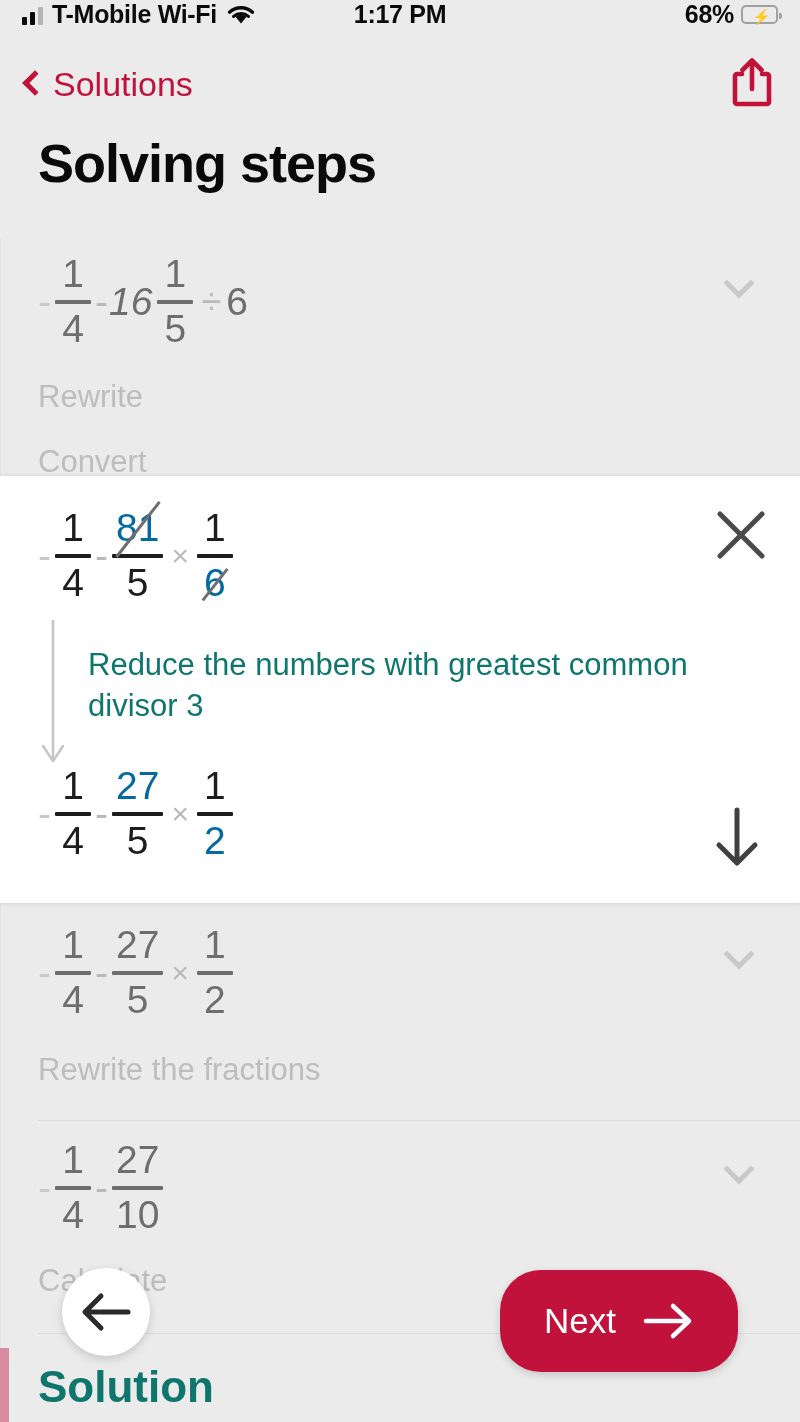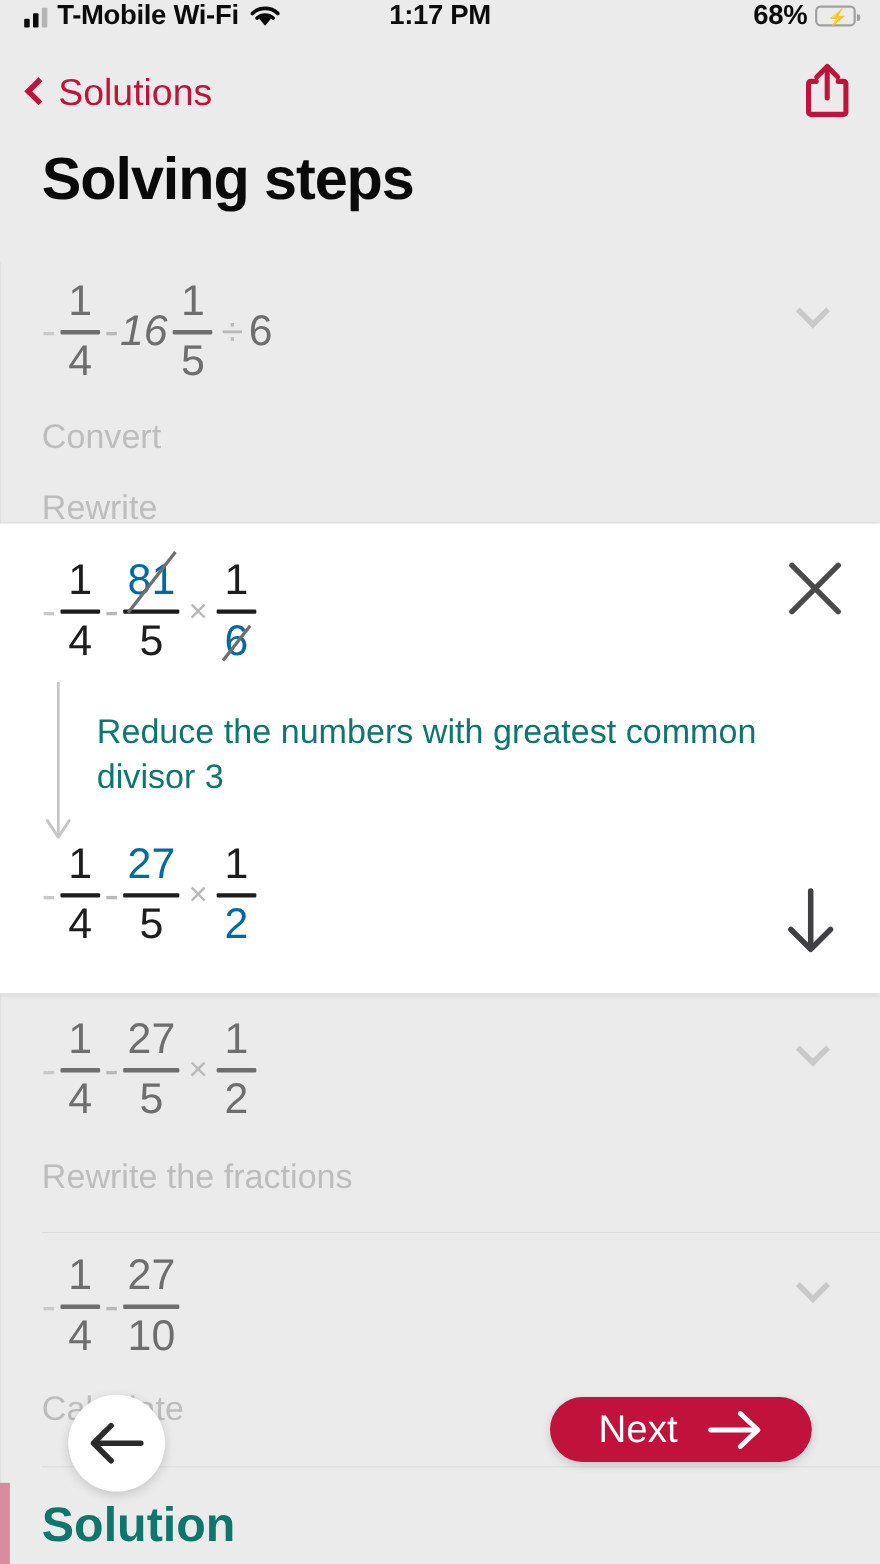--- a/index.html
+++ b/index.html
@@ -121,21 +121,21 @@
   
   #solution-row { position:absolute; top:1348px; left:0; width:800px; height:74px; }
   .sol-bar { position:absolute; left:0; top:0; width:9px; height:74px; background:#d98c9f; }
   .sol-label { position:absolute; left:38px; top:14px;
                font-size:44px; font-weight:bold; color:#0f766e; }
 
   
   .fab-back { position:absolute; left:62px; top:1268px; width:88px; height:88px;
      border-radius:50%; background:#ffffff; box-shadow:0 3px 10px rgba(0,0,0,0.16);
      display:flex; align-items:center; justify-content:center; cursor:pointer; }
-  .btn-next { position:absolute; left:500px; top:1270px; width:238px; height:59px;
+  .btn-next { position:absolute; left:500px; top:1270px; width:238px; height:102px;
      border-radius:41px; background:#c1123c; display:flex; align-items:center;
      justify-content:center; gap:26px; cursor:pointer;
      box-shadow:0 3px 9px rgba(0,0,0,0.16); }
   .btn-next span { color:#fff; font-size:35px; }
 
   
   .edge-line { position:absolute; left:0; top:238px; width:1px; height:1110px;
      background:#e2e2e2; }
 </style>
 </head>
@@ -199,22 +199,22 @@
         <span class="frac">
           <span class="num">1</span>
           <span class="bar"></span>
           <span class="den">5</span>
         </span>
         <span class="op divi">÷</span>
         <span>6</span>
       </div>
       <span class="chev-down"></span>
     </div>
+    <div class="step-caption">Rewrite</div>
     <div class="step-caption">Convert</div>
-    <div class="step-caption">Rewrite</div>
   </div>
 
   <div id="active-card">
 
     <div class="close-x">
       <svg width="54" height="54" viewBox="0 0 54 54">
         <line x1="6" y1="6" x2="48" y2="48" stroke="#4a4a4a" stroke-width="5" stroke-linecap="round"></line>
         <line x1="48" y1="6" x2="6" y2="48" stroke="#4a4a4a" stroke-width="5" stroke-linecap="round"></line>
       </svg>
     </div>

